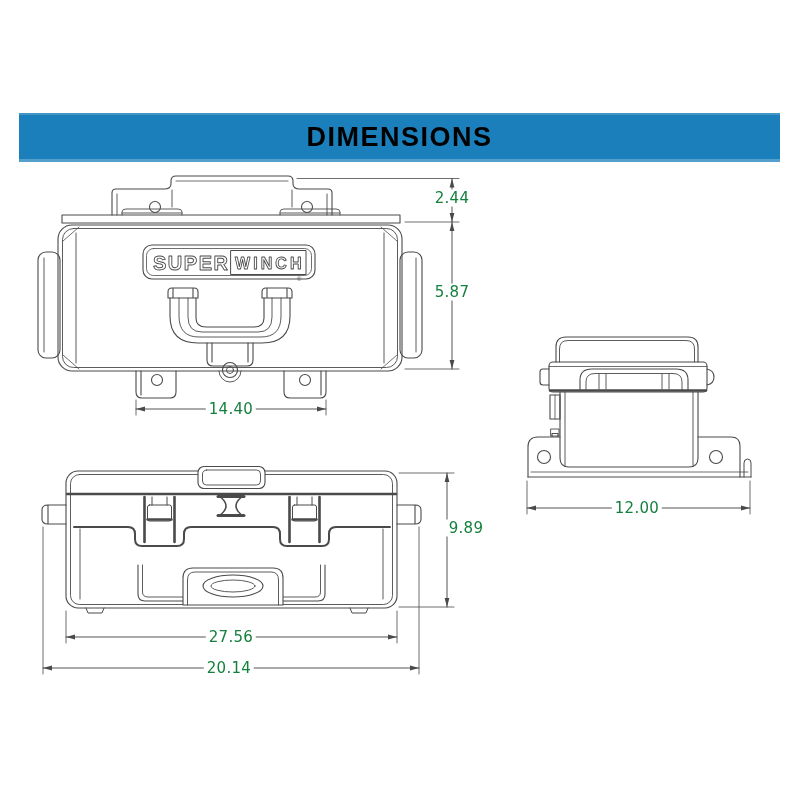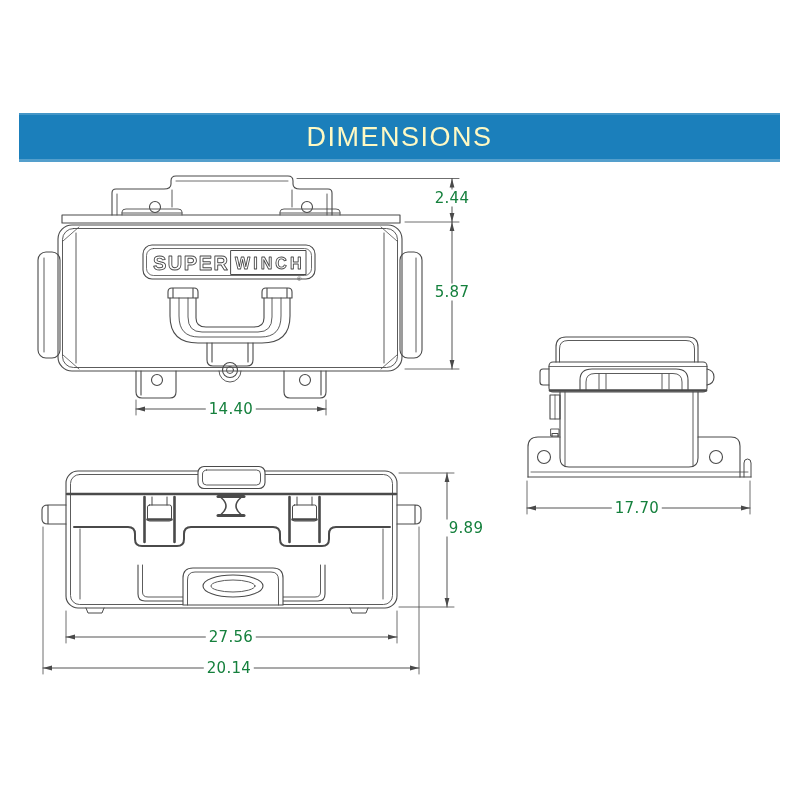--- a/index.html
+++ b/index.html
@@ -6,21 +6,21 @@
   body{
     width:795px;height:795px;position:relative;background:#ffffff;
     font-family:"Liberation Sans", sans-serif;overflow:hidden;
   }
   .banner{
     position:absolute;left:19px;top:113px;width:761px;height:49px;
     background:#1b7fbb;display:flex;align-items:center;justify-content:center;
     box-shadow:inset 0 2px 0 rgba(255,255,255,0.18), inset 0 -3px 0 rgba(255,255,255,0.25);
   }
   .banner-title{
-    color:#fef9c3;font-weight:normal;font-size:27px;letter-spacing:1.5px;
+    color:#000000;font-weight:bold;font-size:27px;letter-spacing:1.5px;
     font-family:"Liberation Sans", sans-serif;
   }
   svg.drawing{position:absolute;left:0;top:0;}
   .dim-label{
     position:absolute;transform:translate(-50%,-50%);
     background:#ffffff;color:#15803d;font-size:15px;line-height:1;
     padding:1px 3px;letter-spacing:0.3px;white-space:nowrap;
     font-family:"DejaVu Sans", sans-serif;
   }
 </style>
@@ -174,16 +174,16 @@
     <line x1="447" y1="473" x2="447" y2="607" marker-start="url(#arw)" marker-end="url(#arw)"></line>
     <line x1="527" y1="508" x2="750" y2="508" marker-start="url(#arw)" marker-end="url(#arw)"></line>
     <line x1="66" y1="637" x2="397" y2="637" marker-start="url(#arw)" marker-end="url(#arw)"></line>
     <line x1="43" y1="668" x2="419" y2="668" marker-start="url(#arw)" marker-end="url(#arw)"></line>
   </g>
 </svg>
 
 <div class="dim-label" style="left:452px;top:198px;">2.44</div>
 <div class="dim-label" style="left:452px;top:292px;">5.87</div>
 <div class="dim-label" style="left:231px;top:409px;">14.40</div>
-<div class="dim-label" style="left:637px;top:508px;">17.70</div>
+<div class="dim-label" style="left:637px;top:508px;">12.00</div>
 <div class="dim-label" style="left:466px;top:528px;">9.89</div>
 <div class="dim-label" style="left:231px;top:637px;">27.56</div>
 <div class="dim-label" style="left:229px;top:668px;">20.14</div>
 
 </body></html>

